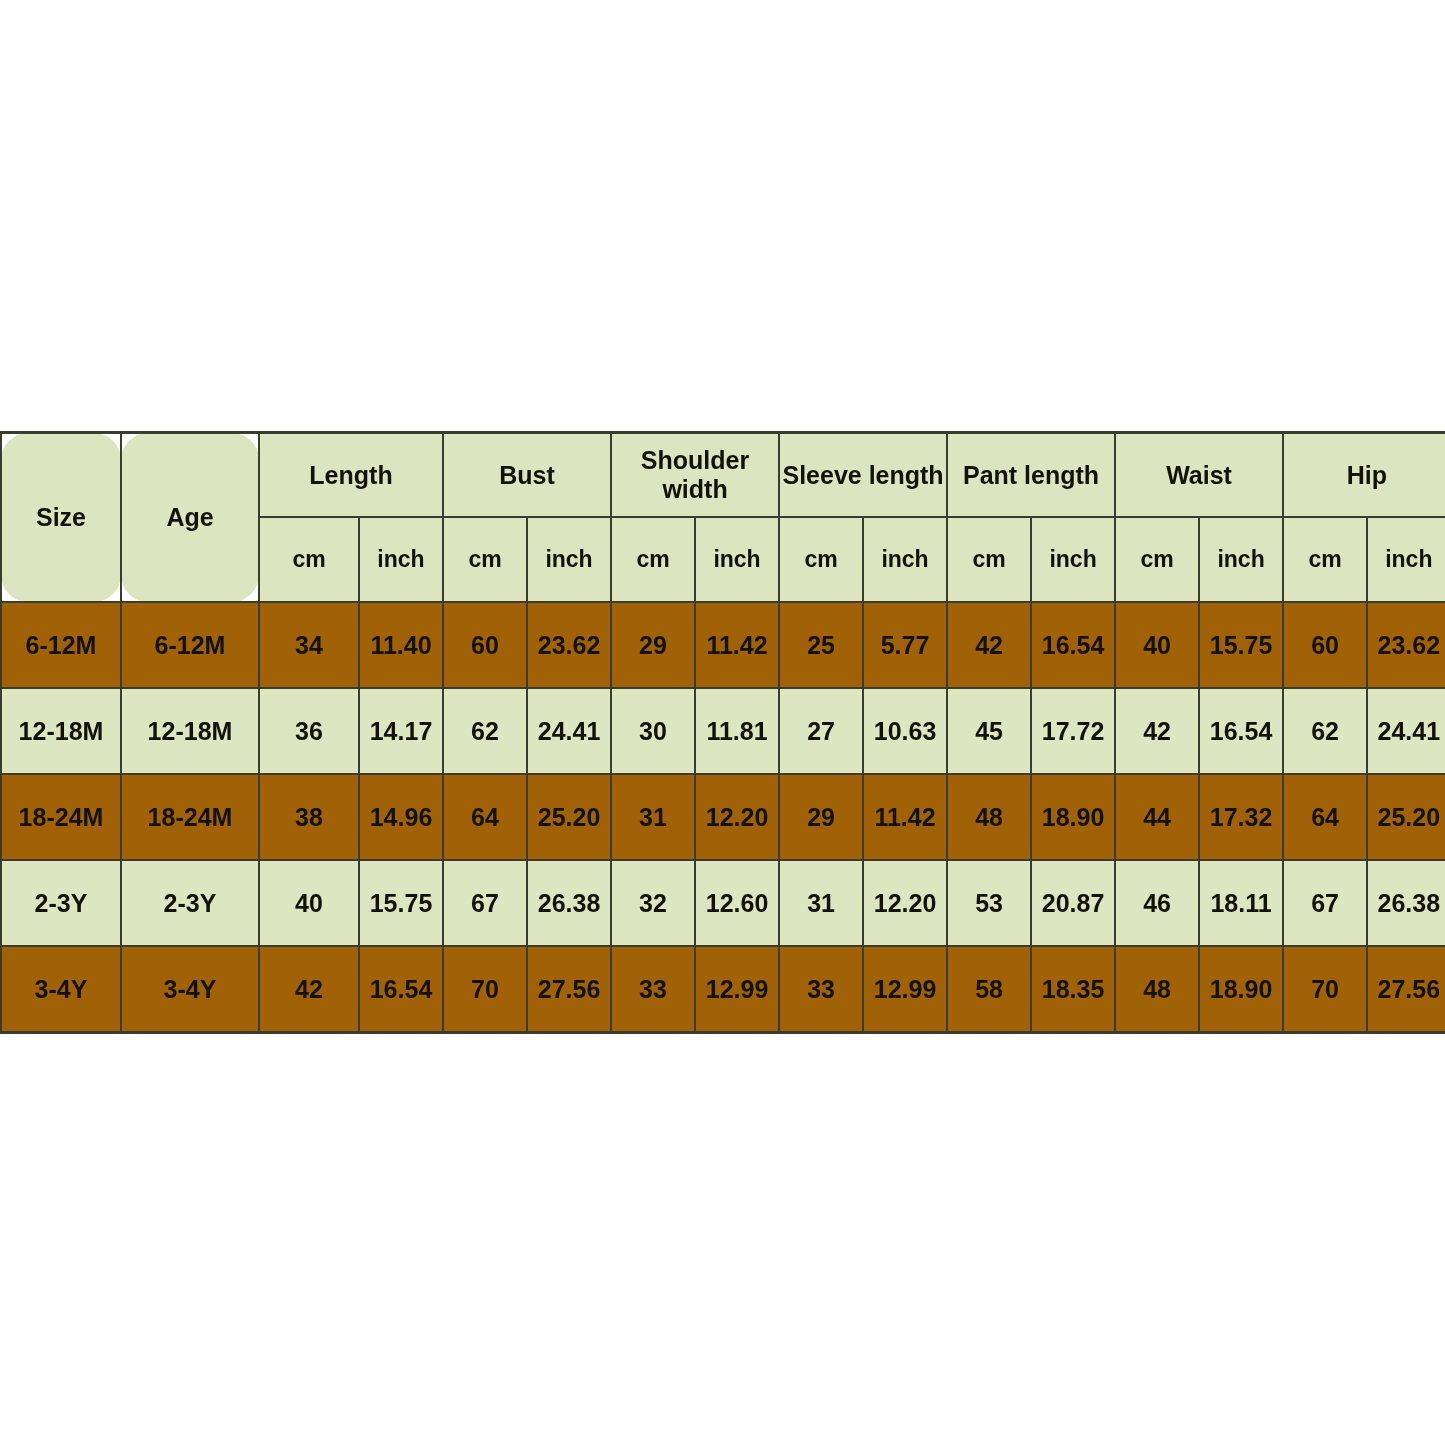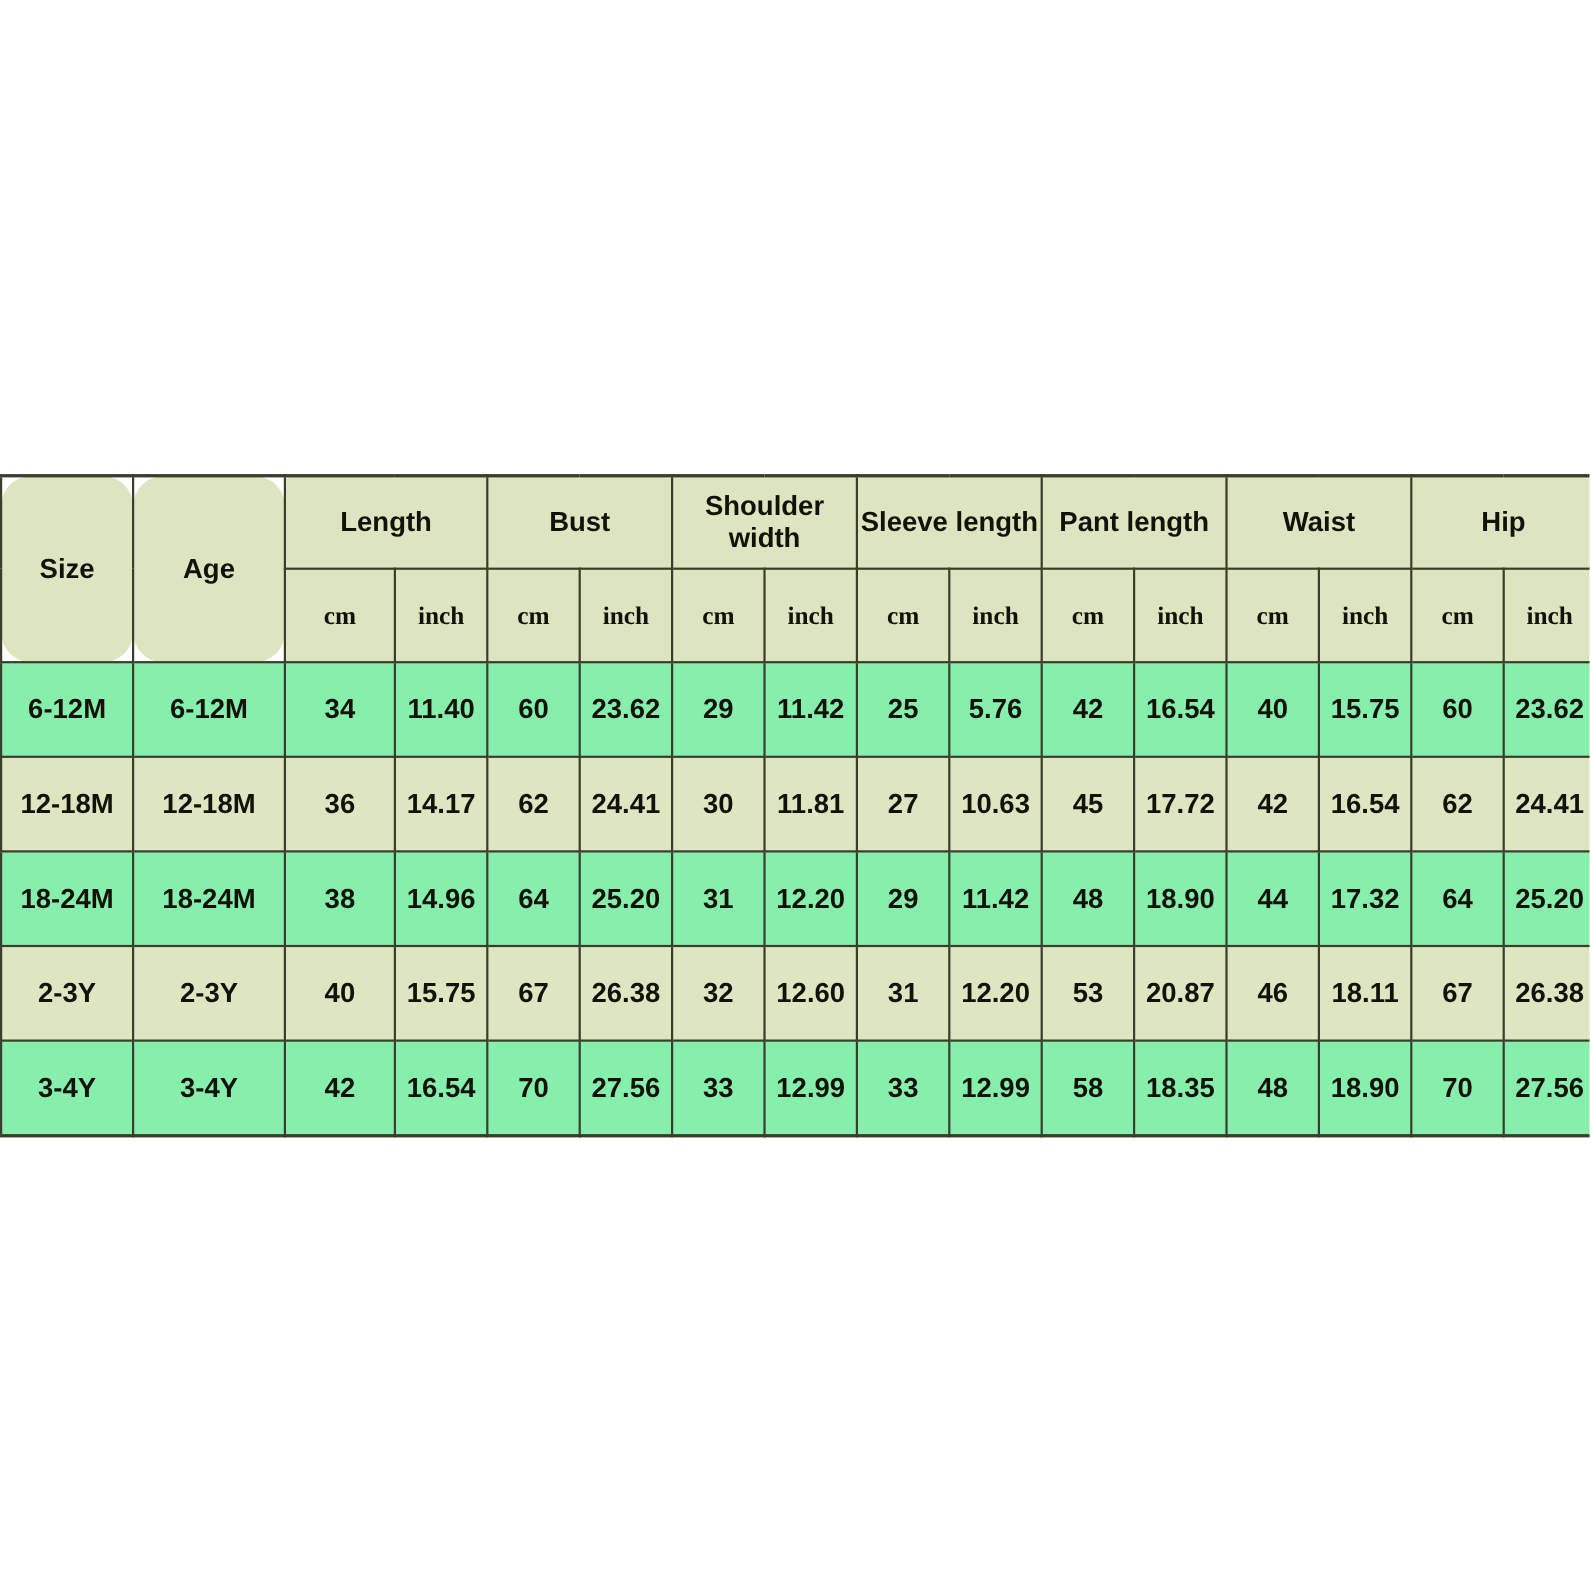--- a/index.html
+++ b/index.html
@@ -36,25 +36,25 @@
     vertical-align: middle;
     color: #121208;
     font-weight: bold;
     padding: 0;
   }
   table.size-chart th {
     background: #dde5c0;
   }
   
   tr.hdr-group th { height: 82px; font-size: 25px; }
-  tr.hdr-unit  th { height: 83px; font-size: 23px; font-family: Liberation Serif, serif; }
+  tr.hdr-unit  th { height: 83px; font-size: 23px; }
   th.corner { font-size: 25px; border-radius: 27px; }
 
   tr.data-row td { height: 84px; font-size: 25px; }
-  tr.row-odd  td { background: #86efac; text-align: center; }
+  tr.row-odd  td { background: #a16207; text-align: center; }
   tr.row-even td { background: #dde5c1; text-align: center; }
 
   
   col.c-size { width: 120px; }
   col.c-age  { width: 138px; }
   col.c-cm   { width: 100px; }
   col.c-in   { width: 84px; }
   col.c-cm2  { width: 84px; }
   col.c-in2  { width: 84px; }
 </style>
@@ -114,21 +114,21 @@
         <tr class="data-row row-odd">
           <td>6-12M</td>
           <td>6-12M</td>
           <td>34</td>
           <td>11.40</td>
           <td>60</td>
           <td>23.62</td>
           <td>29</td>
           <td>11.42</td>
           <td>25</td>
-          <td>5.76</td>
+          <td>5.77</td>
           <td>42</td>
           <td>16.54</td>
           <td>40</td>
           <td>15.75</td>
           <td>60</td>
           <td>23.62</td>
         </tr>
         <tr class="data-row row-even">
           <td>12-18M</td>
           <td>12-18M</td>

